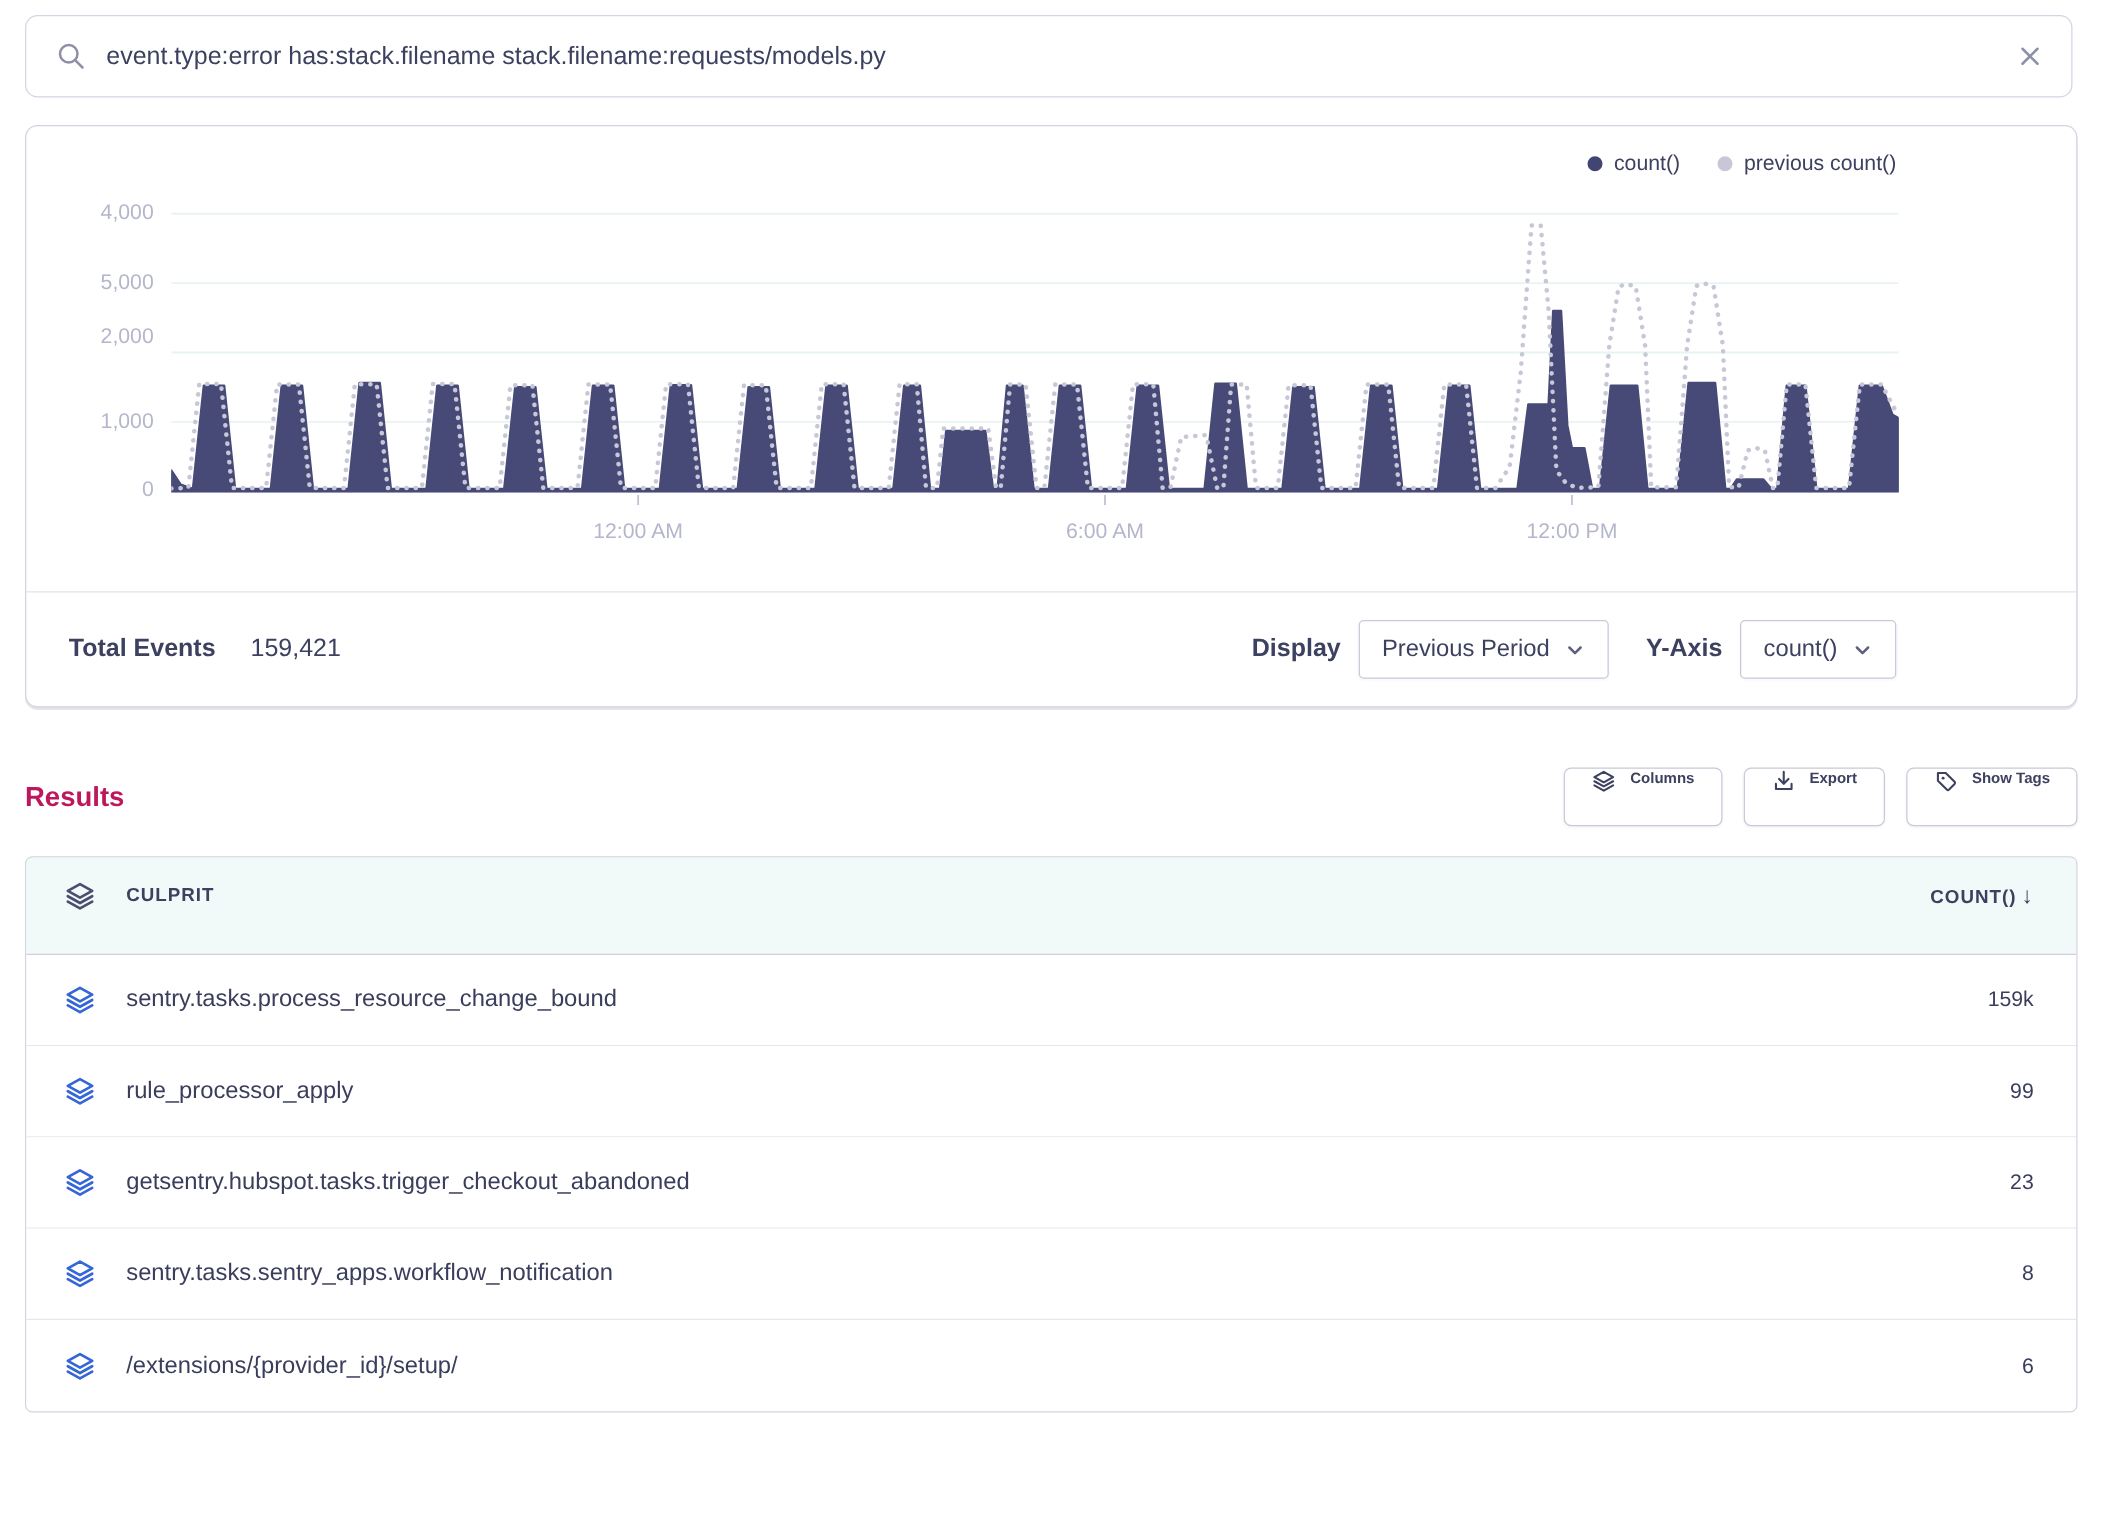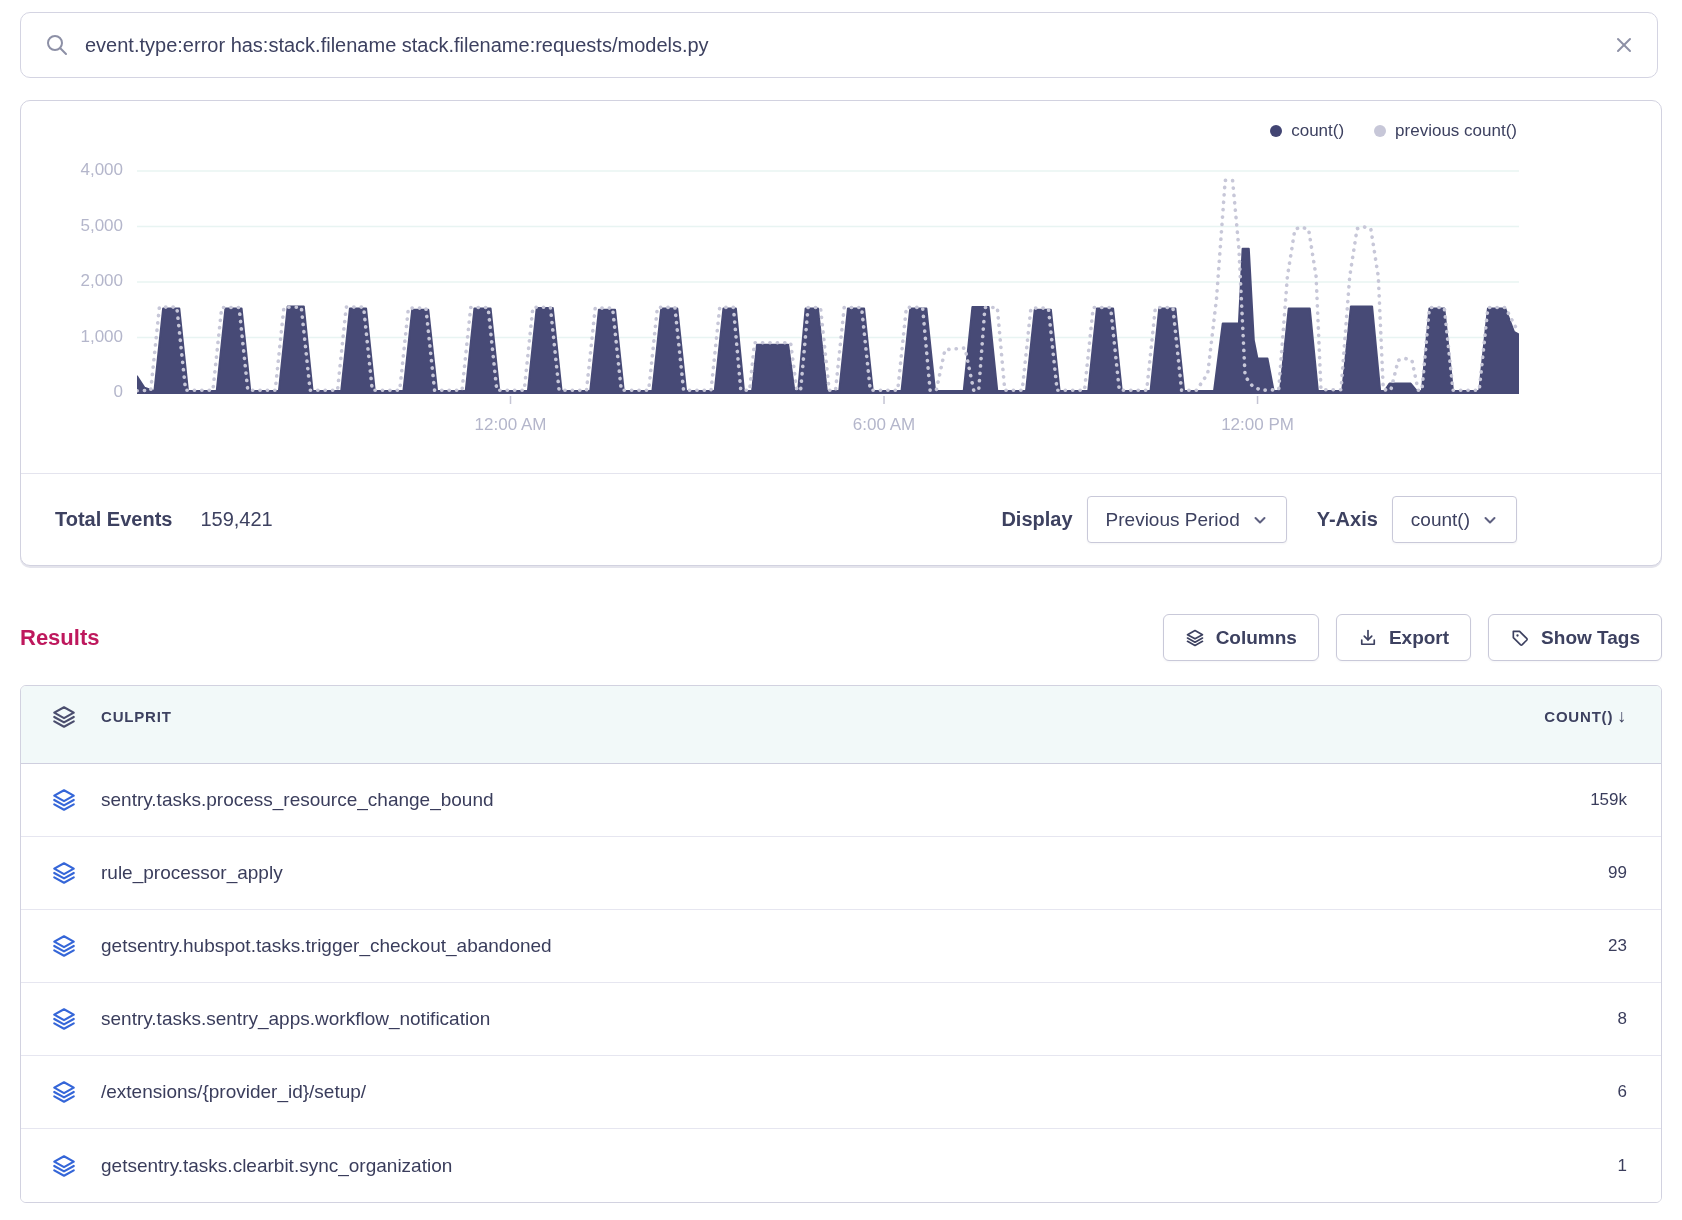--- a/index.html
+++ b/index.html
@@ -51,22 +51,22 @@
   }
   .dropdown-btn:last-child { margin-right: 0; }
   
   .results-row {
     margin: 48px 20px 0 20px; display: flex; align-items: center; justify-content: space-between;
   }
   .results-title { font-size: 22px; font-weight: 700; color: #be185d; }
   .btn-group { display: flex; gap: 17px; }
   .tool-btn {
     height: 47px; background: #fff; border: 1px solid #c9c9d9; border-radius: 6px;
-    display: flex; align-items: center; gap: 11px; padding: 0 21px;
-    font-family: inherit; font-size: 19px; font-weight: 700; color: #3d4160; cursor: pointer;
+    display: flex; gap: 11px; padding: 0 21px;
+    font-family: inherit; font-size: 12px; font-weight: 700; color: #3d4160; cursor: pointer;
     box-shadow: 0 1px 2px rgba(60,60,90,0.05);
   }
   
   .results-table {
     margin: 24px 20px 0 20px; border: 1px solid #d2d2e0; border-radius: 6px;
     overflow: hidden; background: #fff;
   }
   .thead {
     display: flex; align-items: center; height: 78px; background: #f2f9f9;
     border-bottom: 1px solid #cfcfdf; padding: 0 34px 16px 30px;
@@ -115,21 +115,21 @@
       </span>
       <span class="legend-item">
         <span class="legend-dot" style="background: rgb(199, 199, 216);"></span>
         <span class="legend-label">previous count()</span>
       </span>
     </div>
     <div class="plot-row">
       <div class="y-gutter" id="y-gutter">
           <div class="y-tick" style="top: 7px;">4,000</div>
           <div class="y-tick" style="top: 62.5px;">5,000</div>
-          <div class="y-tick" style="top: 118px;">2,000</div>
+          <div class="y-tick" style="top: 106px;">2,000</div>
           <div class="y-tick" style="top: 173.5px;">1,000</div>
           <div class="y-tick" style="top: 229px;">0</div>
         </div>
       <div class="svg-wrap" id="x-labels">
         <svg id="chart-svg" width="1382" height="252" viewBox="0 0 1382 252">
             <line x1="0" x2="1382" y1="184.5" y2="184.5" stroke="#e8f4f2" stroke-width="1.5"></line>
             <line x1="0" x2="1382" y1="129" y2="129" stroke="#e8f4f2" stroke-width="1.5"></line>
             <line x1="0" x2="1382" y1="73.5" y2="73.5" stroke="#e8f4f2" stroke-width="1.5"></line>
             <line x1="0" x2="1382" y1="18" y2="18" stroke="#e8f4f2" stroke-width="1.5"></line>
             <line x1="0" x2="1382" y1="240" y2="240" stroke="#d9d9e5" stroke-width="2"></line>
@@ -253,25 +253,14 @@
     <span class="row-icon">
       <svg width="26" height="26" viewBox="0 0 24 24" fill="none" stroke="currentColor" stroke-width="2" stroke-linecap="round" stroke-linejoin="round">
         <path d="M12 3 L21 8 L12 13 L3 8 Z"></path>
             <path d="M3 12 L12 17 L21 12"></path>
             <path d="M3 16 L12 21 L21 16"></path>
       </svg>
     </span>
     <span class="culprit">/extensions/{provider_id}/setup/</span>
     <span class="count">6</span>
   </div>
-      <div class="trow">
-    <span class="row-icon">
-      <svg width="26" height="26" viewBox="0 0 24 24" fill="none" stroke="currentColor" stroke-width="2" stroke-linecap="round" stroke-linejoin="round">
-        <path d="M12 3 L21 8 L12 13 L3 8 Z"></path>
-            <path d="M3 12 L12 17 L21 12"></path>
-            <path d="M3 16 L12 21 L21 16"></path>
-      </svg>
-    </span>
-    <span class="culprit">getsentry.tasks.clearbit.sync_organization</span>
-    <span class="count">1</span>
-  </div>
     </div>
 </div>
 
 </body></html>

